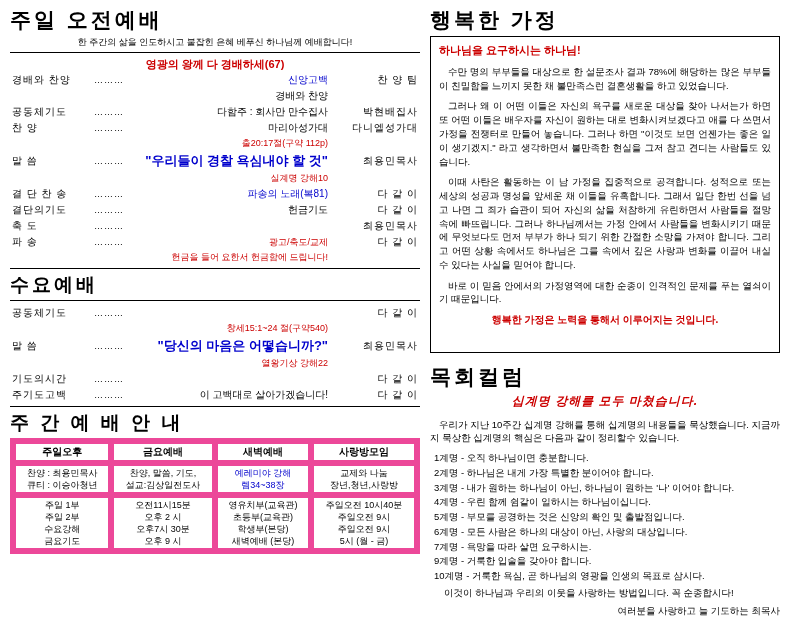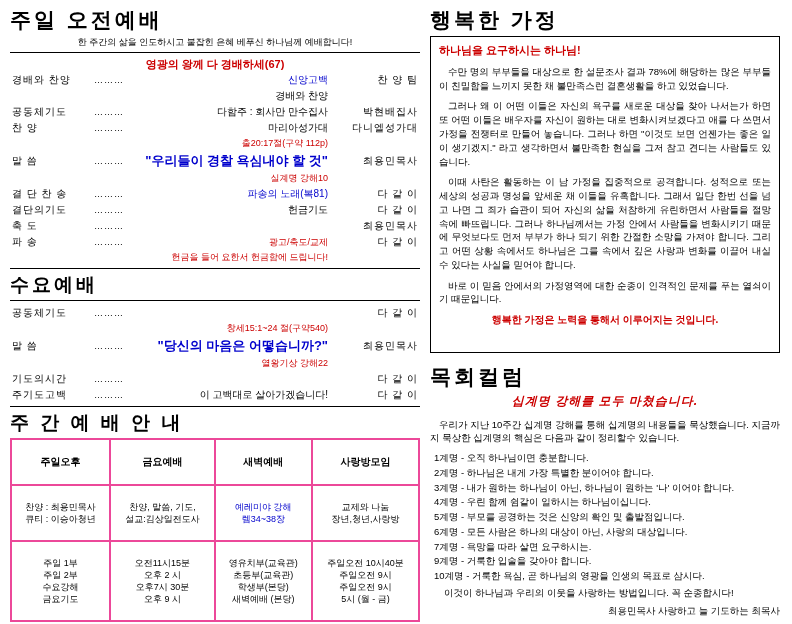--- a/index.html
+++ b/index.html
@@ -110,22 +110,22 @@
   }
 
   
   table.sched {
     width: 100%;
     border-collapse: collapse;
     font-size: 9px;
     margin-top: 2px;
   }
   table.sched th, table.sched td {
-    border: 2px solid #ec4899;
-    padding: 15px 2px;
+    border: 6px solid #ec4899;
+    padding: 1px 2px;
     text-align: center;
     vertical-align: middle;
     line-height: 1.35;
   }
   table.sched th {
     font-weight: bold;
     font-size: 10px;
   }
   table.sched .blue { color: #0000cc; }
 
@@ -378,16 +378,16 @@
         <li>2계명 - 하나님은 내게 가장 특별한 분이어야 합니다.</li>
         <li>3계명 - 내가 원하는 하나님이 아닌, 하나님이 원하는 '나' 이어야 합니다.</li>
         <li>4계명 - 우린 함께 쉼같이 일하시는 하나님이십니다.</li>
         <li>5계명 - 부모를 공경하는 것은 신앙의 확인 및 출발점입니다.</li>
         <li>6계명 - 모든 사람은 하나의 대상이 아닌, 사랑의 대상입니다.</li>
         <li>7계명 - 욕망을 따라 살면 요구하시는.</li>
         <li>9계명 - 거룩한 입술을 갖아야 합니다.</li>
         <li>10계명 - 거룩한 욕심, 곧 하나님의 영광을 인생의 목표로 삼시다.</li>
       </ol>
       <p style="text-indent:14px; margin-top:2px;">이것이 하나님과 우리의 이웃을 사랑하는 방법입니다. 꼭 순종합시다!</p>
-      <div class="sign">최용민목사 사랑하고 늘 기도하는 최목사</div>
+      <div class="sign">여러분을 사랑하고 늘 기도하는 최목사</div>
     </div>
   </div>
 </div>
 
 </body></html>

